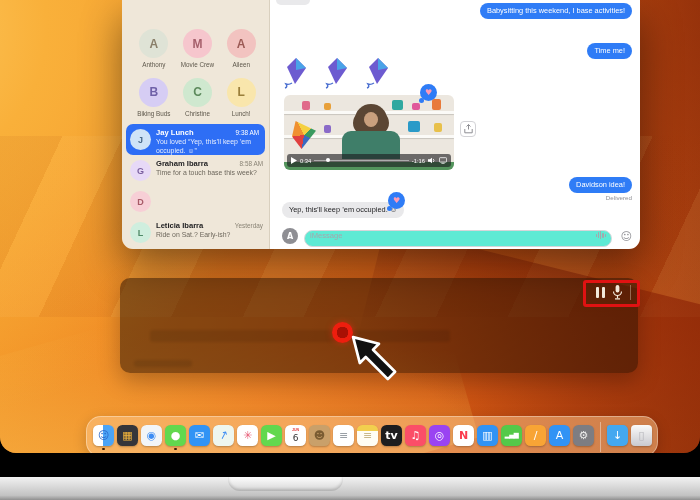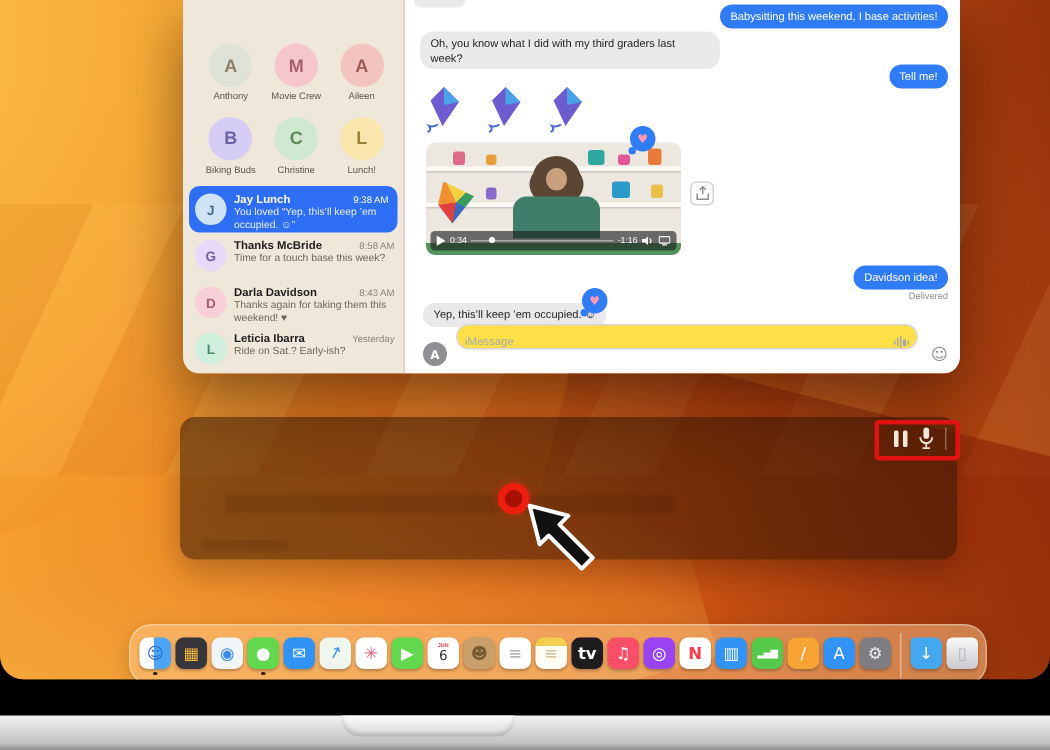--- a/index.html
+++ b/index.html
@@ -77,22 +77,22 @@
   .v-controls { position:absolute; left:3px; right:3px; bottom:3px; height:13px; border-radius:3px;
     background:rgba(28,28,30,.62); display:flex; align-items:center; gap:3px; padding:0 4px; color:#fff; }
   .v-time { font-size:5.8px; }
   .v-track { flex:1; height:1.5px; background:rgba(255,255,255,.45); position:relative; }
   .v-knob { position:absolute; left:12%; top:-1.5px; width:4px; height:4px; border-radius:50%; background:#fff; }
   .share-btn { position:absolute; left:190px; top:121px; width:16px; height:16px; border:1px solid #d2d2d6;
     border-radius:4px; display:flex; align-items:center; justify-content:center; background:#fff; }
 
   .input-row-apps { position:absolute; left:12px; top:228px; width:16px; height:16px; border-radius:50%;
     background:#8e8e93; color:#fff; font-size:8px; font-weight:bold; display:flex; align-items:center; justify-content:center; }
-  .imessage { position:absolute; left:34px; right:28px; top:216px; height:17px; border:1px solid #d6d6da;
-    border-radius:9px; display:flex; align-items:flex-end; padding:0 5px; background:#fde047; }
+  .imessage { position:absolute; left:34px; right:28px; top:230px; height:17px; border:1px solid #d6d6da;
+    border-radius:9px; display:flex; align-items:flex-start; padding:0 5px; background:#5eead4; }
   .imessage input { border:none; outline:none; flex:1; font-size:7.6px; color:#333; background:transparent; }
   .imessage input::placeholder { color:#a6a6ac; }
   .audio-bars { display:flex; align-items:center; gap:1px; }
   .audio-bars i { display:block; width:1.3px; background:#a6a6ac; border-radius:1px; }
   .smiley { position:absolute; right:8px; top:229px; font-size:11px; color:#8e8e93; line-height:15px; }
 
   
   .rec-bar { position:absolute; left:120px; top:278px; width:518px; height:95px; border-radius:10px;
     background:rgba(40,18,2,.52); box-shadow:0 8px 22px rgba(0,0,0,.25); }
   .ghost { position:absolute; background:rgba(0,0,0,.09); border-radius:3px; filter:blur(1px); }
@@ -201,60 +201,52 @@
       <div class="c-preview">You loved “Yep, this’ll keep ’em occupied. ☺”</div>
     </div>
   </div>
 
   <div class="convo">
     <div class="c-avatar" style="background: rgb(231, 217, 247);">
               <span style="color: rgb(122, 95, 160);">G</span>
             </div>
     <div class="c-main">
       <div class="c-top">
-        <span class="c-name">Thanks McBride</span>
+        <span class="c-name">Graham Ibarra</span>
         <span class="c-time">8:58 AM</span>
       </div>
       <div class="c-preview">Time for a touch base this week?</div>
     </div>
   </div>
 
   <div class="convo">
     <div class="c-avatar" style="background: rgb(247, 207, 214);">
               <span style="color: rgb(168, 90, 104);">D</span>
             </div>
-    <div class="c-main">
-      <div class="c-top">
-        <span class="c-name">Darla Davidson</span>
-        <span class="c-time">8:43 AM</span>
-      </div>
-      <div class="c-preview">Thanks again for taking them this weekend! ♥</div>
-    </div>
   </div>
 
   <div class="convo">
     <div class="c-avatar" style="background: rgb(207, 238, 222);">
               <span style="color: rgb(79, 138, 104);">L</span>
             </div>
     <div class="c-main">
       <div class="c-top">
         <span class="c-name">Leticia Ibarra</span>
         <span class="c-time">Yesterday</span>
       </div>
       <div class="c-preview">Ride on Sat.? Early-ish?</div>
     </div>
   </div>
 </div>
     </div>
 
     <div class="chat">
       <div class="frag"></div>
       <div class="bubble blue" style="right:8px; top:3px;">Babysitting this weekend, I base activities!</div>
-      <div class="bubble gray" style="left:10px; top:21px; max-width:200px;">Oh, you know what I did with my third graders last week?</div>
-      <div class="bubble blue" style="right:8px; top:43px;">Tell me!</div>
+      <div class="bubble blue" style="right:8px; top:43px;">Time me!</div>
 
       <div class="kites">
         <svg width="30" height="32" viewBox="0 0 30 32">
             <polygon points="14,1 24,11 13,27 5,10" fill="#6d5bd0"></polygon>
             <polygon points="14,1 24,11 14,13" fill="#4aa3e8"></polygon>
             <path d="M10 26 q-3 2 -6 1 q2 3 -1 4" fill="none" stroke="#4a6fd0" stroke-width="1.4"></path>
           </svg>
         <svg width="30" height="32" viewBox="0 0 30 32">
             <polygon points="14,1 24,11 13,27 5,10" fill="#6d5bd0"></polygon>
             <polygon points="14,1 24,11 14,13" fill="#4aa3e8"></polygon>

